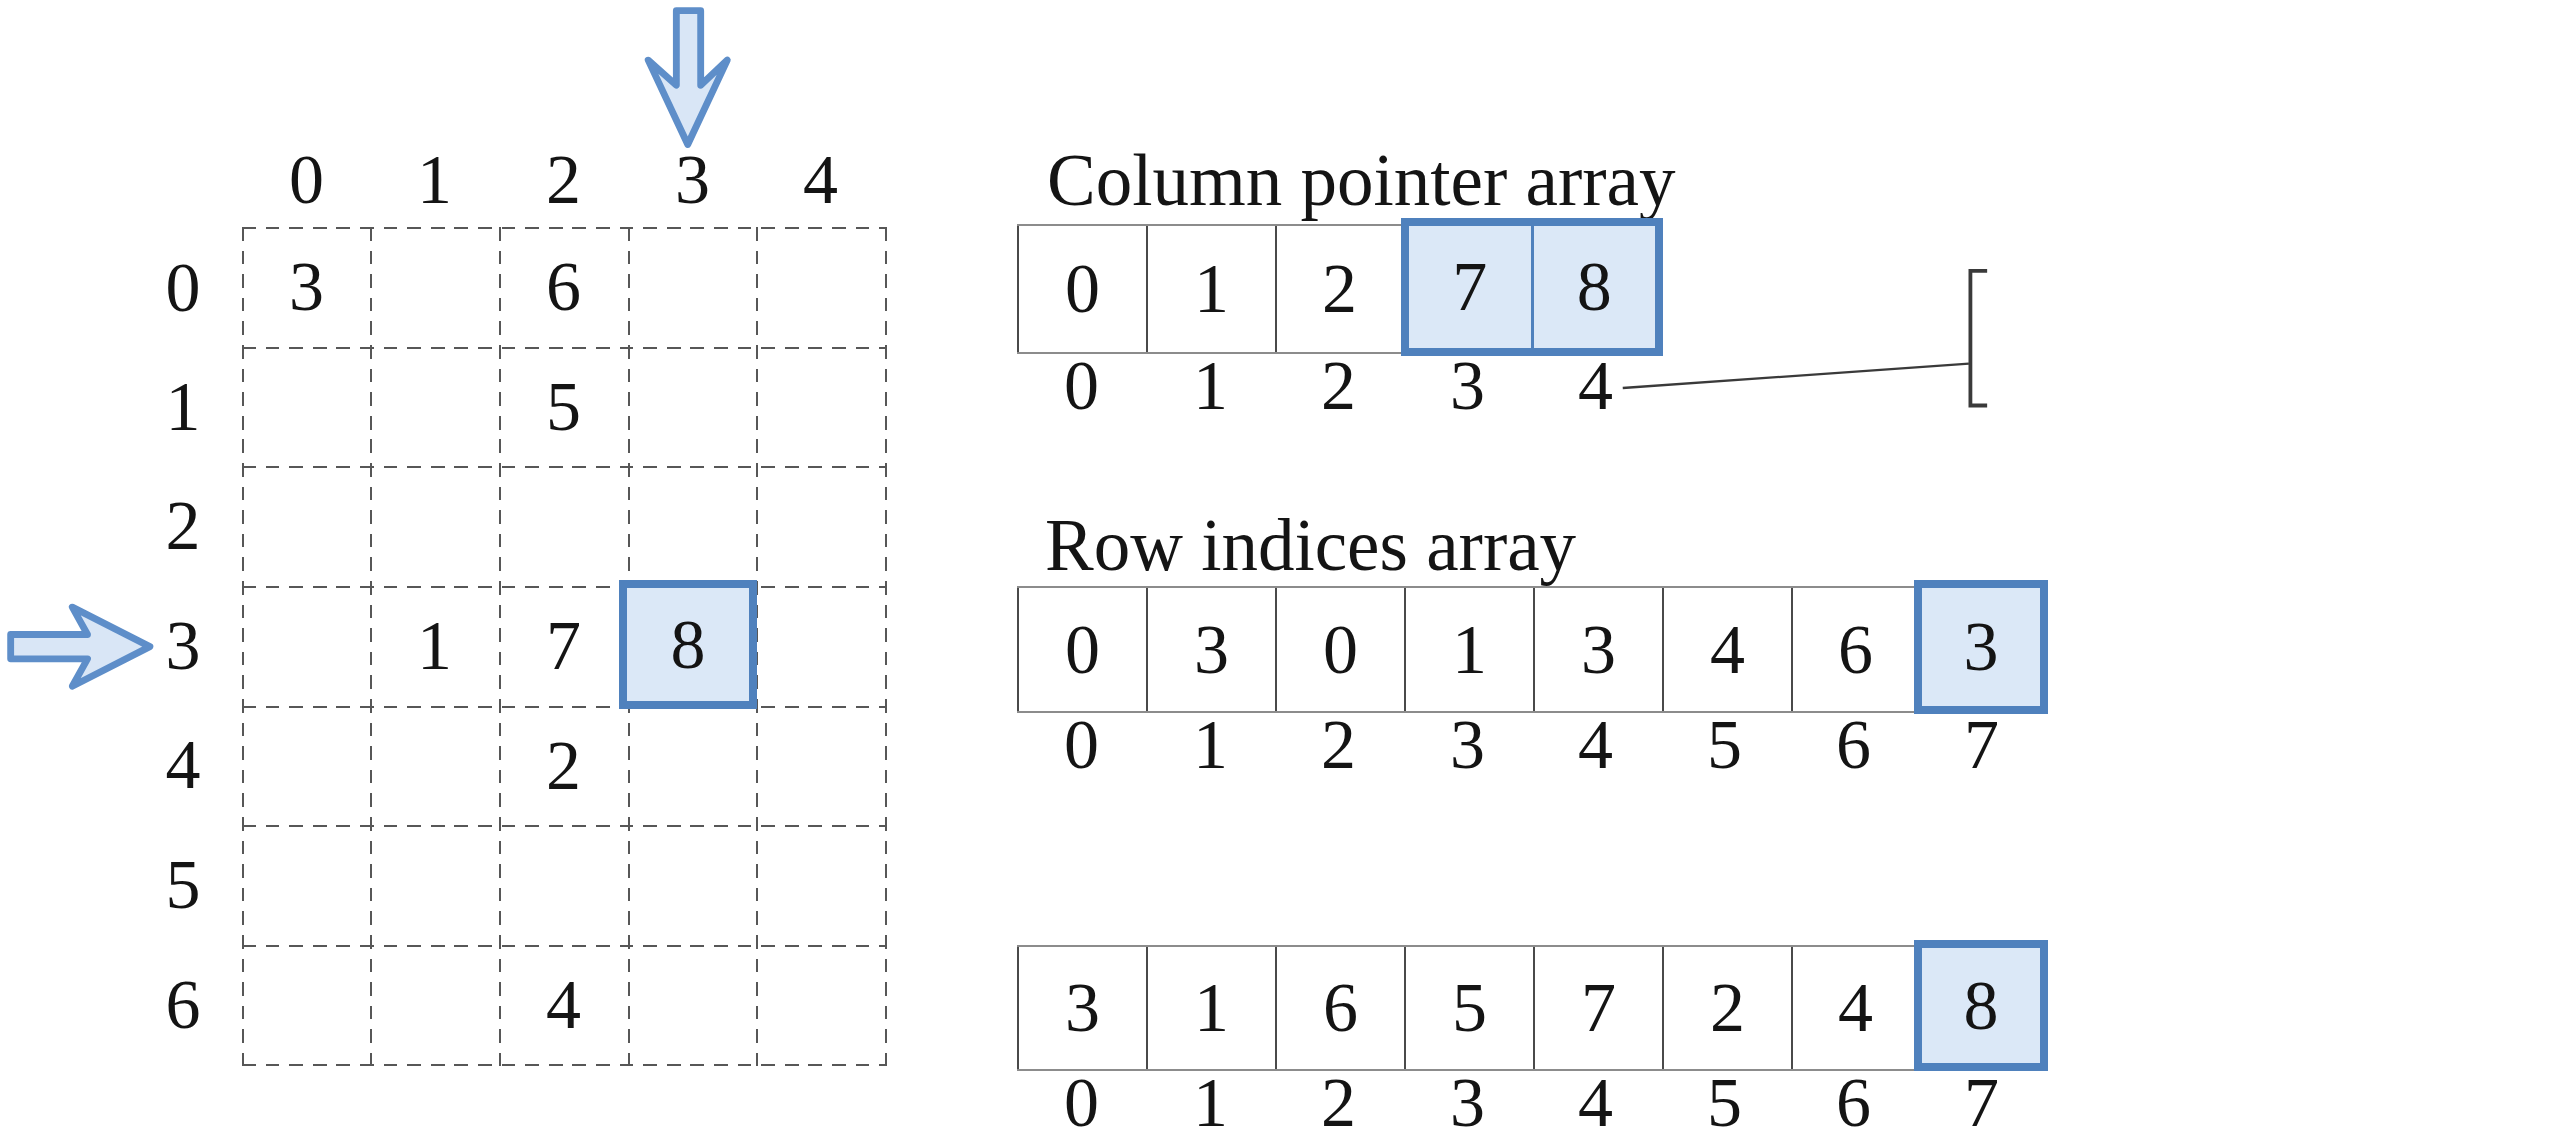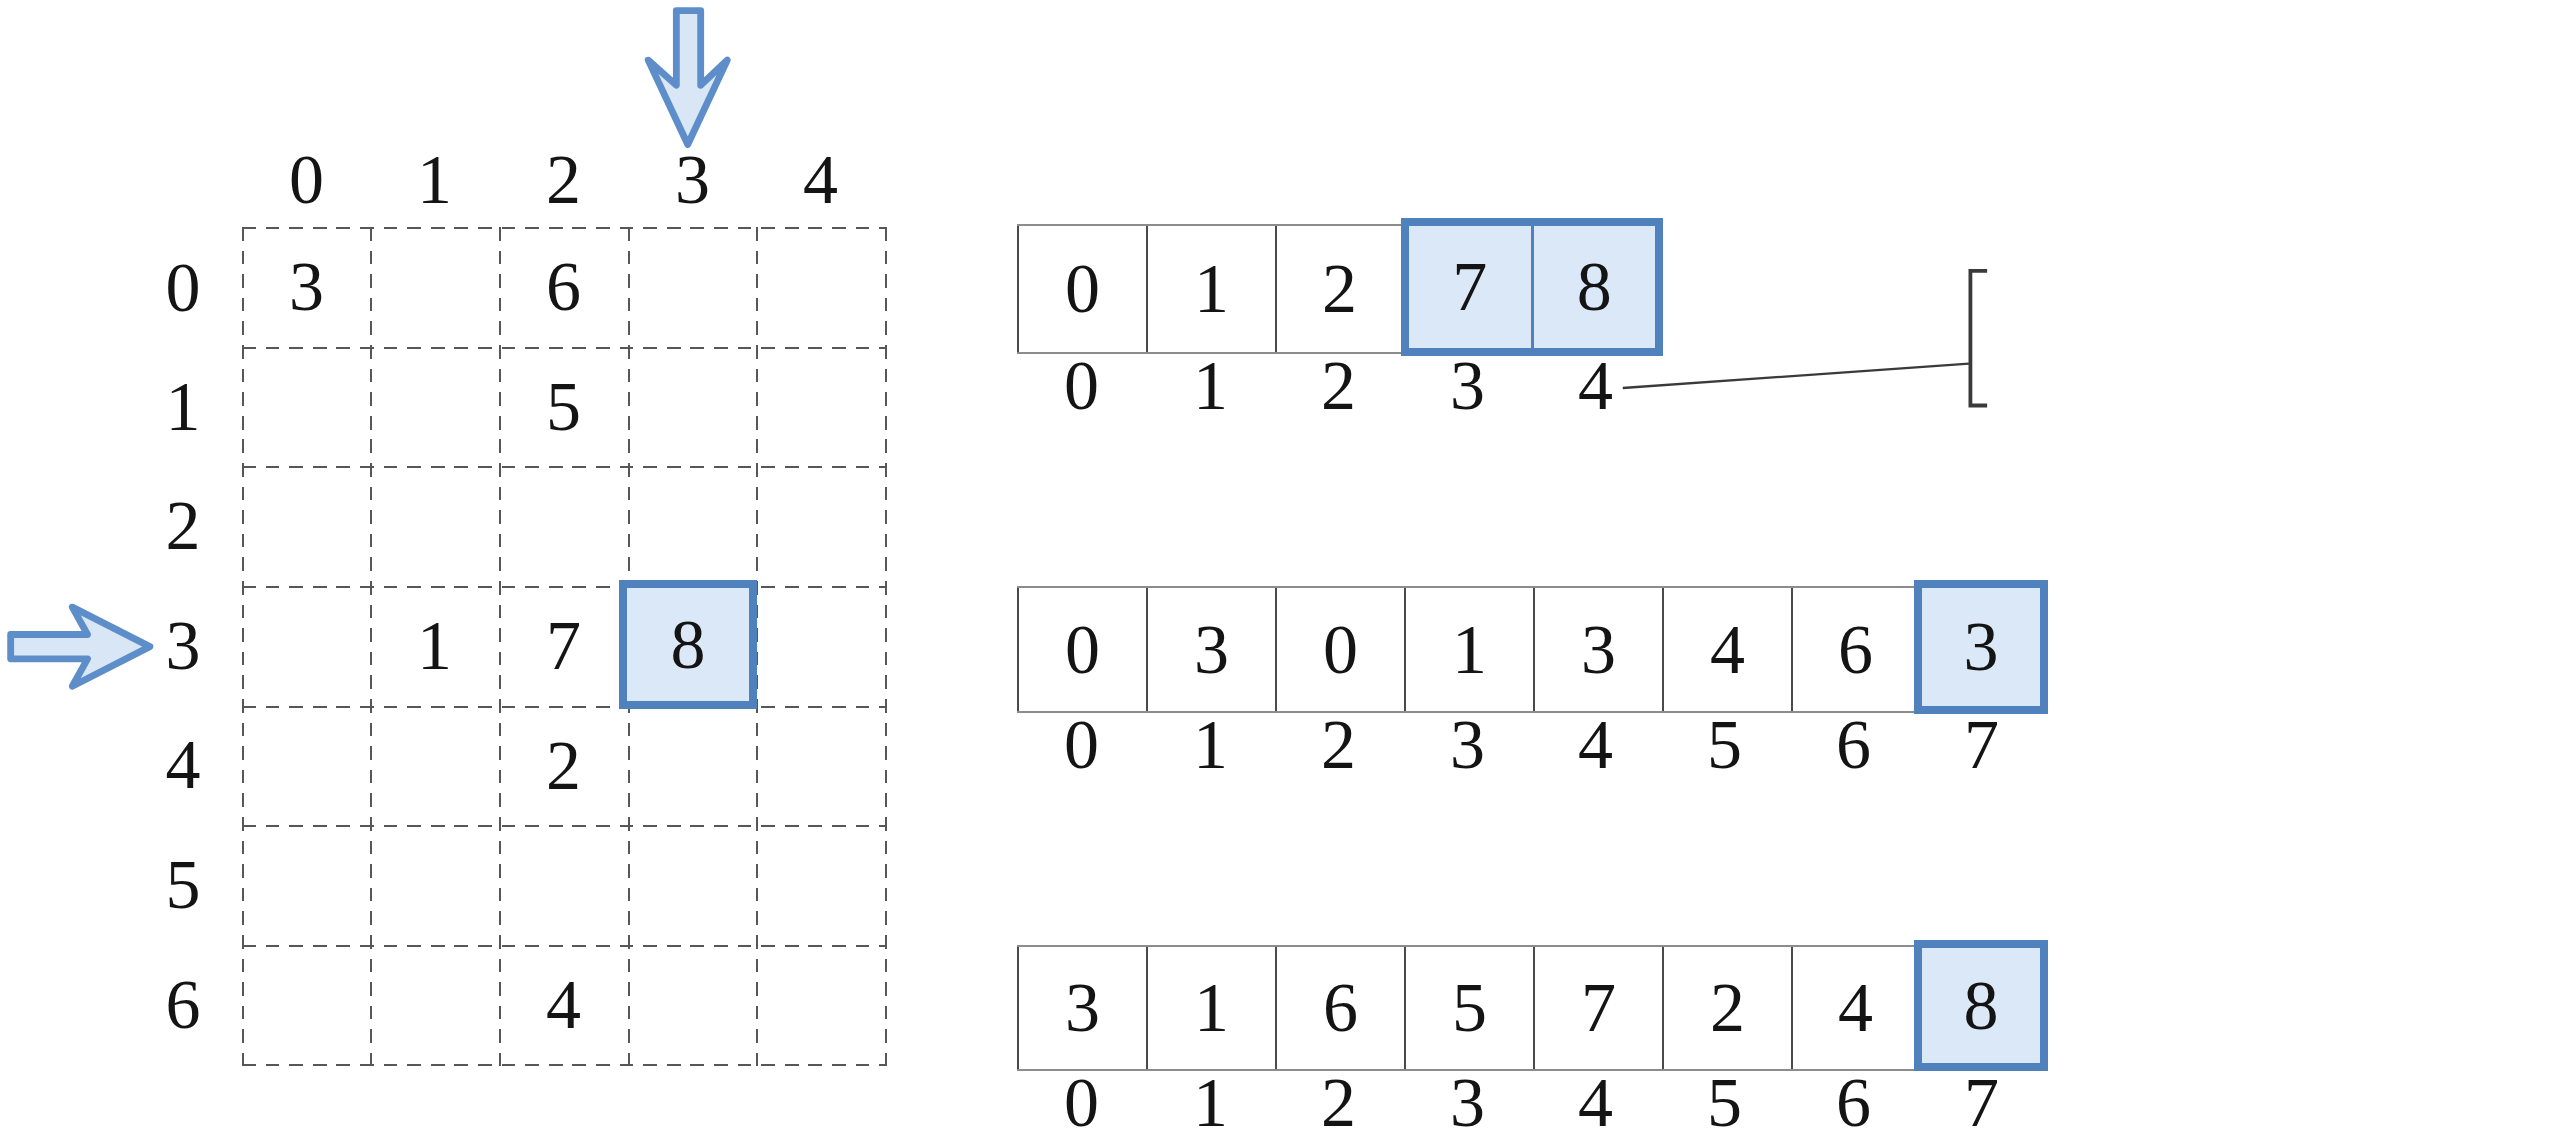--- a/index.html
+++ b/index.html
@@ -72,37 +72,39 @@
   <div class="num" style="left:499px;top:347px;width:129px;height:119px;line-height:119px;">5</div>
   <div class="num" style="left:370px;top:586px;width:129px;height:119px;line-height:119px;">1</div>
   <div class="num" style="left:499px;top:586px;width:129px;height:119px;line-height:119px;">7</div>
   <div class="num" style="left:499px;top:706px;width:129px;height:119px;line-height:119px;">2</div>
   <div class="num" style="left:499px;top:945px;width:129px;height:119px;line-height:119px;">4</div>
 
   <div class="hl" style="left:619px;top:580px;width:138px;height:129px;">
       <span>8</span>
     </div>
 
+  <div class="title" style="left:1047px;top:145px;">Column pointer array</div>
   <div class="strip" style="left:1017px;top:224px;height:126px;">
     <div class="cell">0</div>
     <div class="cell">1</div>
     <div class="cell">2</div>
   </div>
   <div class="hl-pair" style="left:1401px;top:218px;width:262px;height:138px;">
     <div class="pcell">7</div>
     <div class="pdiv"></div>
     <div class="pcell">8</div>
   </div>
   <div class="num" style="left:1017px;top:352px;width:129px;height:68px;line-height:68px;">0</div>
   <div class="num" style="left:1146px;top:352px;width:129px;height:68px;line-height:68px;">1</div>
   <div class="num" style="left:1274px;top:352px;width:129px;height:68px;line-height:68px;">2</div>
   <div class="num" style="left:1403px;top:352px;width:129px;height:68px;line-height:68px;">3</div>
   <div class="num" style="left:1531px;top:352px;width:129px;height:68px;line-height:68px;">4</div>
 
 
+  <div class="title" style="left:1045px;top:510px;">Row indices array</div>
   <div class="strip" style="left:1017px;top:586px;height:123px;">
     <div class="cell">0</div>
     <div class="cell">3</div>
     <div class="cell">0</div>
     <div class="cell">1</div>
     <div class="cell">3</div>
     <div class="cell">4</div>
     <div class="cell">6</div>
   </div>
   <div class="hl" style="left:1914px;top:580px;width:134px;height:134px;">

